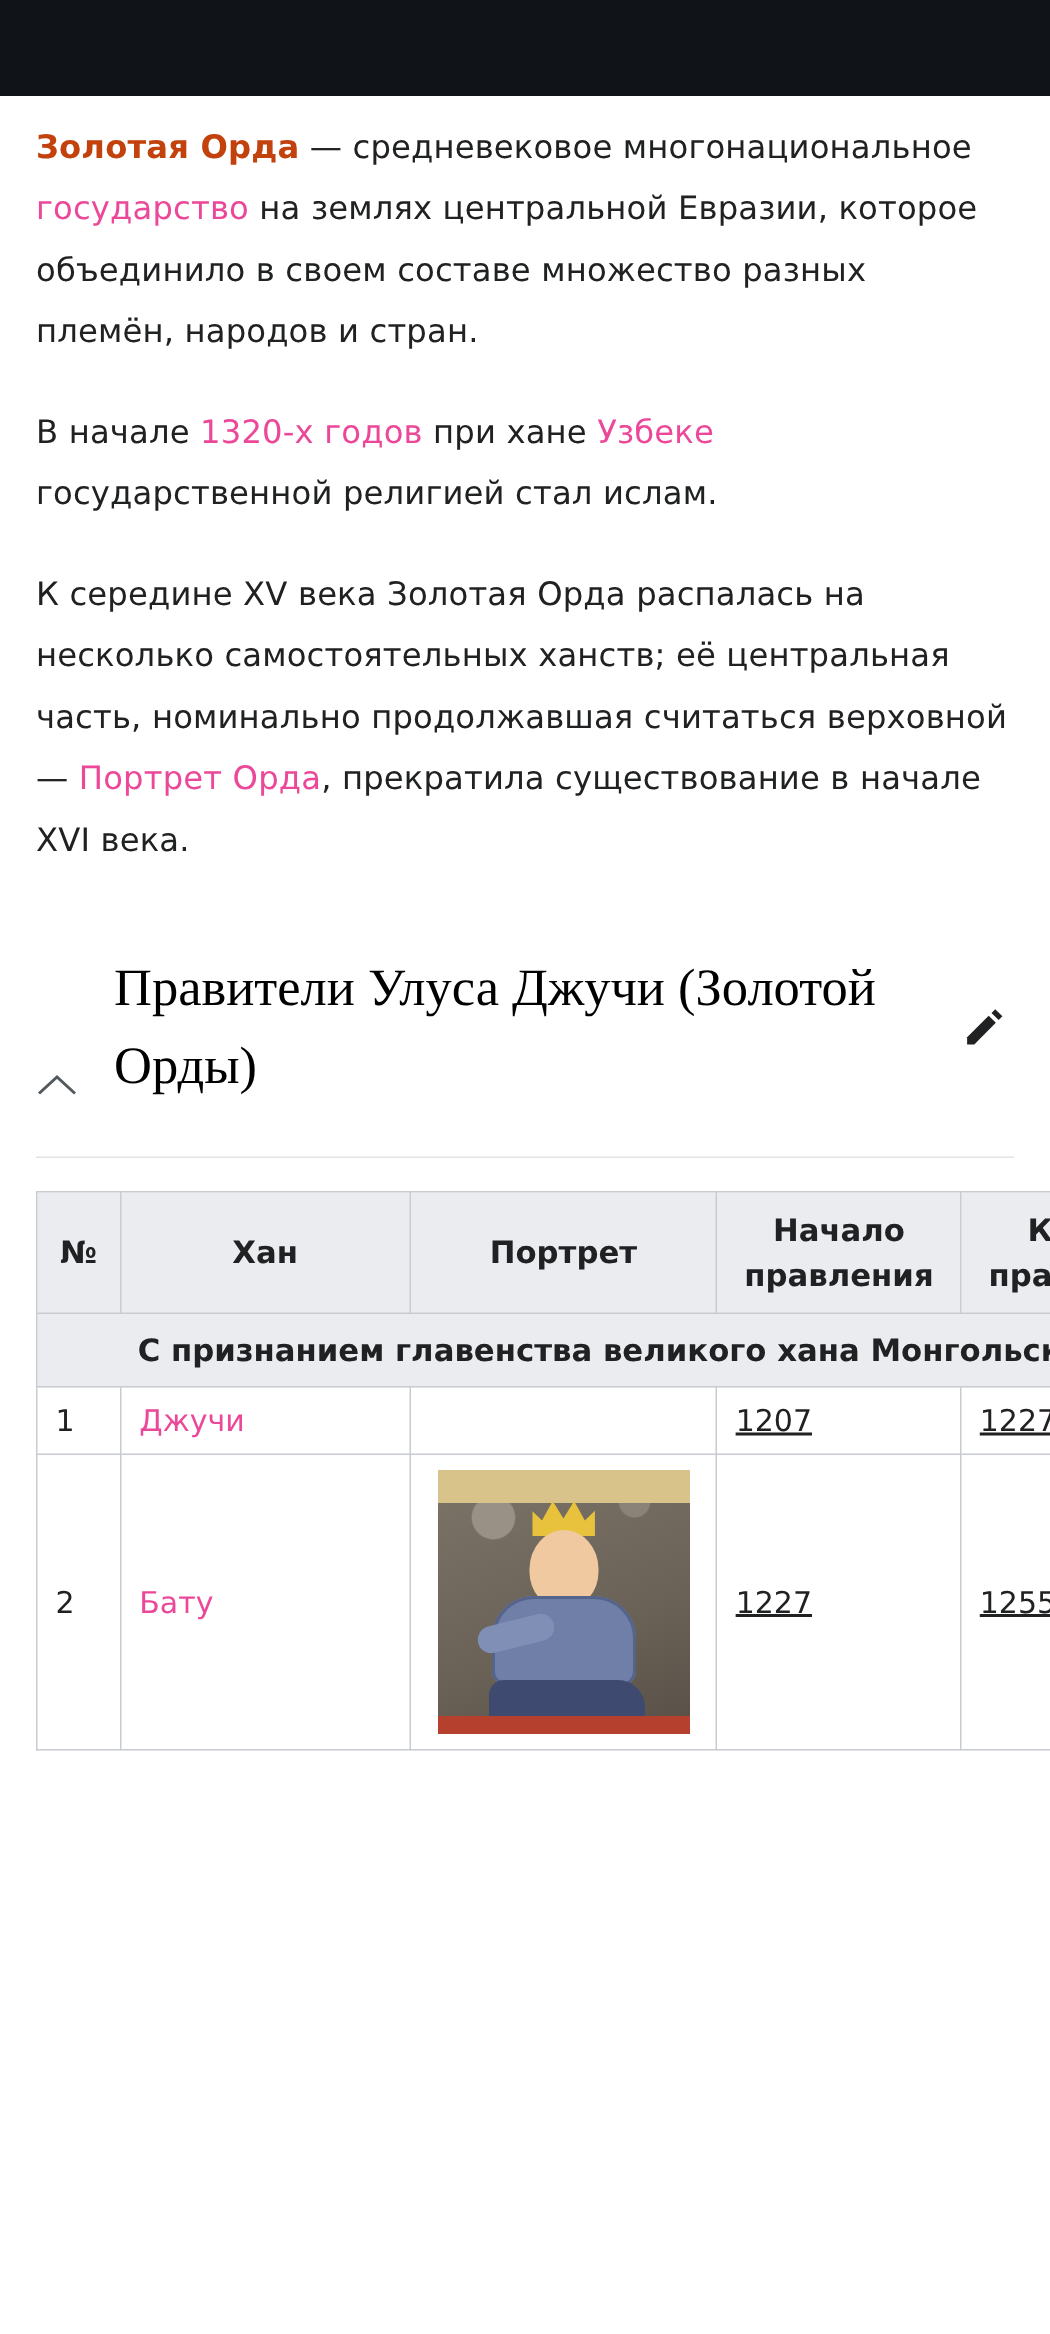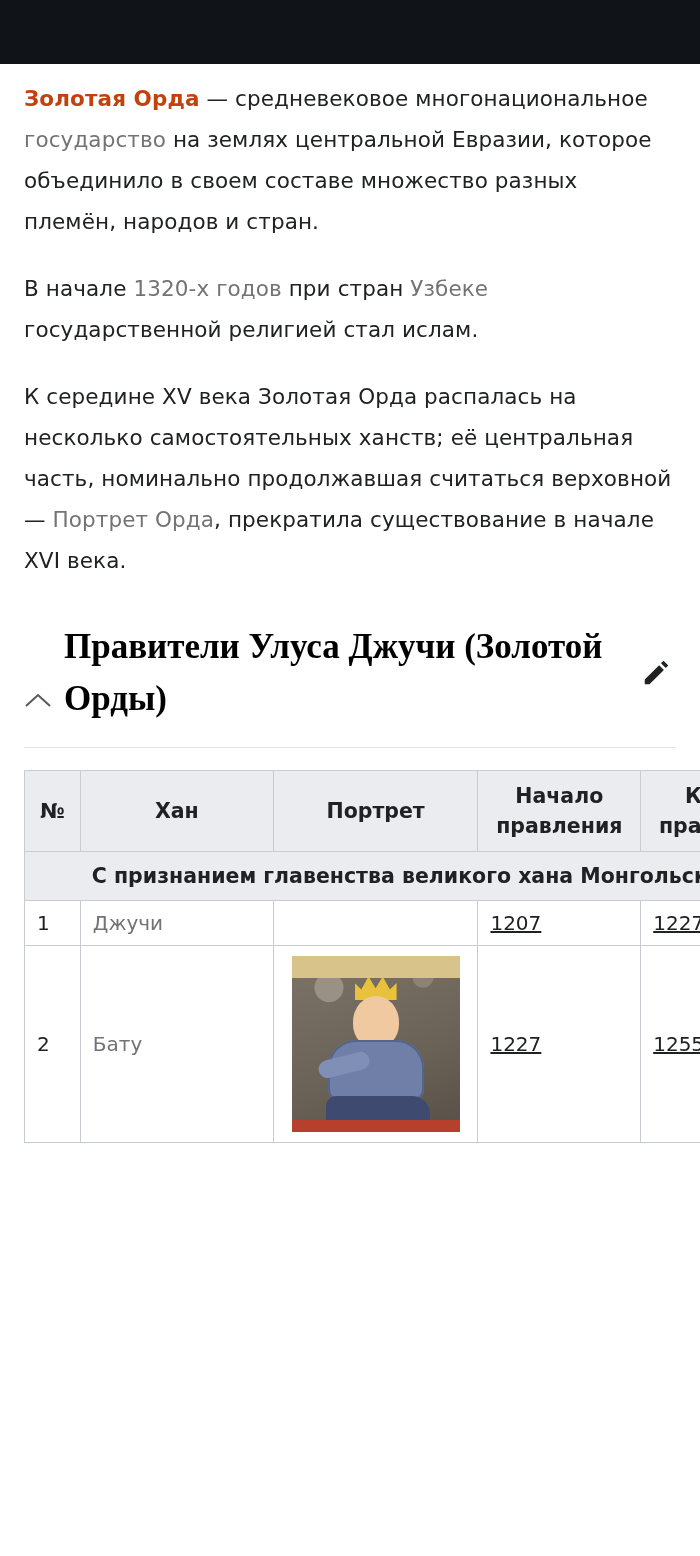--- a/index.html
+++ b/index.html
@@ -25,21 +25,21 @@
   }
   p.para {
     font-size: 21.5px;
     line-height: 41px;
     color: #202122;
     margin: 0 0 26px 0;
     letter-spacing: 0.1px;
   }
   p.para.first { margin-top: 14px; }
   a.link {
-    color: #737373;
+    color: #ec4899;
     text-decoration: none;
   }
   b.bold-link {
     color: #c2410c;
     font-weight: bold;
   }
   .section-head {
     display: flex;
     align-items: center;
     margin-top: 36px;
@@ -54,23 +54,23 @@
     font-size: 26px;
     line-height: 1;
     align-self: flex-end;
     padding-bottom: 16px;
     font-family: "DejaVu Sans", sans-serif;
   }
   h2.section-title {
     font-family: "Liberation Serif", "DejaVu Serif", serif;
     font-size: 35px;
     line-height: 52px;
-    font-weight: bold;
+    font-weight: normal;
     color: #000000;
-    margin: 4px;
+    margin: 16px;
     flex: 1;
     padding-left: 2px;
   }
   .edit-pencil {
     width: 40px;
     min-width: 40px;
     display: flex;
     align-items: center;
     justify-content: center;
     color: #202122;
@@ -197,21 +197,21 @@
 
 <div id="content">
 
   <p class="para first">
     <b class="bold-link">Золотая Орда</b><span> — средневековое многонациональное </span><a class="link" href="#">государство</a><span> на землях центральной Евразии, которое объединило в своем составе множество разных племён, народов и стран.</span>
   </p>
 
 
 
   <p class="para">
-    <span>В начале </span><a class="link" href="#">1320-х годов</a><span> при стран </span><a class="link" href="#">Узбеке</a><span> государственной религией стал ислам.</span>
+    <span>В начале </span><a class="link" href="#">1320-х годов</a><span> при хане </span><a class="link" href="#">Узбеке</a><span> государственной религией стал ислам.</span>
   </p>
 
   <p class="para">
     <span>К середине XV века Золотая Орда распалась на несколько самостоятельных ханств; её центральная часть, номинально продолжавшая считаться верховной — </span><a class="link" href="#">Портрет Орда</a><span>, прекратила существование в начале XVI века.</span>
   </p>
 
   <div class="section-head">
     <div class="collapse-chevron">
       <svg width="28" height="18" viewBox="0 0 28 18" aria-hidden="true">
         <path d="M2 15 L14 4 L26 15" fill="none" stroke="#54595d" stroke-width="2"></path>

